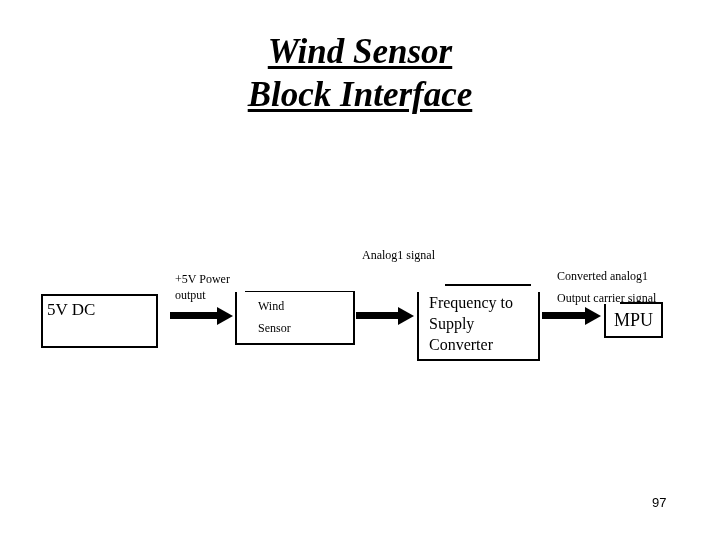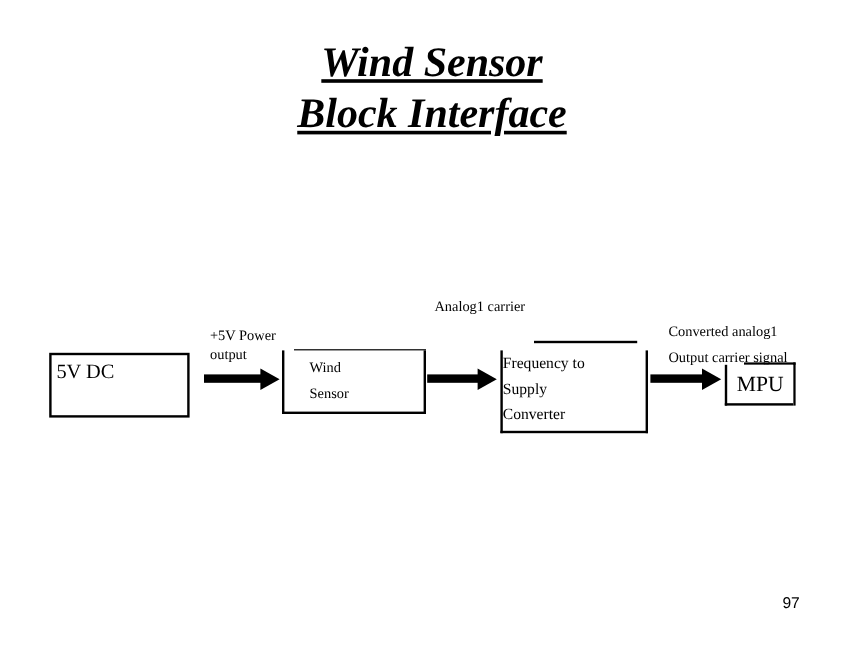--- a/index.html
+++ b/index.html
@@ -59,21 +59,21 @@
     position: absolute;
     font-family: "Liberation Serif", serif;
     font-size: 12px;
     white-space: nowrap;
   }
   .siglabel .lline { display: block; }
   .lh16 { line-height: 16px; }
   .lh22 { line-height: 22px; }
   .box-text-1 { padding: 2px 0 0 4px;  font-size: 17px; line-height: 23px; }
   .box-text-2 { padding: 3px 0 0 21px;  font-size: 12px; line-height: 22px; }
-  .box-text-3 { padding: 0 0 0 0;   font-size: 13px; line-height: 21px; }
+  .box-text-3 { padding: 0 0 0 10px;   font-size: 16px; line-height: 21px; }
   .box-text-4 { font-size: 18px; line-height: 32px; text-align: center; }
   .page-number {
     position: absolute;
     left: 652px; top: 495px;
     font-family: "Liberation Sans", sans-serif;
     font-size: 13px;
   }
 </style>
 </head>
 <body>
@@ -98,21 +98,21 @@
     <div class="arrow-head" style="left:217px; top:307px;"></div>
   </div>
 
   <div class="seg" style="left:245px; top:291px; width:110px; height:2px;"></div>
   <div class="box box-notop box-text-2" style="left:235px; top:292px; width:120px; height:53px;">
     <span class="bline">Wind</span>
     <span class="bline">Sensor</span>
   </div>
 
   <div class="siglabel lh22" style="left:362px; top:244px;">
-    <span class="lline">Analog1 carrier</span>
+    <span class="lline">Analog1 signal</span>
   </div>
   <div>
     <div class="arrow-body" style="left:356px; top:312px; width:43px;"></div>
     <div class="arrow-head" style="left:398px; top:307px;"></div>
   </div>
 
   <div class="seg" style="left:445px; top:284px; width:86px; height:2px;"></div>
   <div class="box box-notop box-text-3" style="left:417px; top:292px; width:123px; height:69px;">
     <span class="bline">Frequency to</span>
     <span class="bline">Supply</span>

